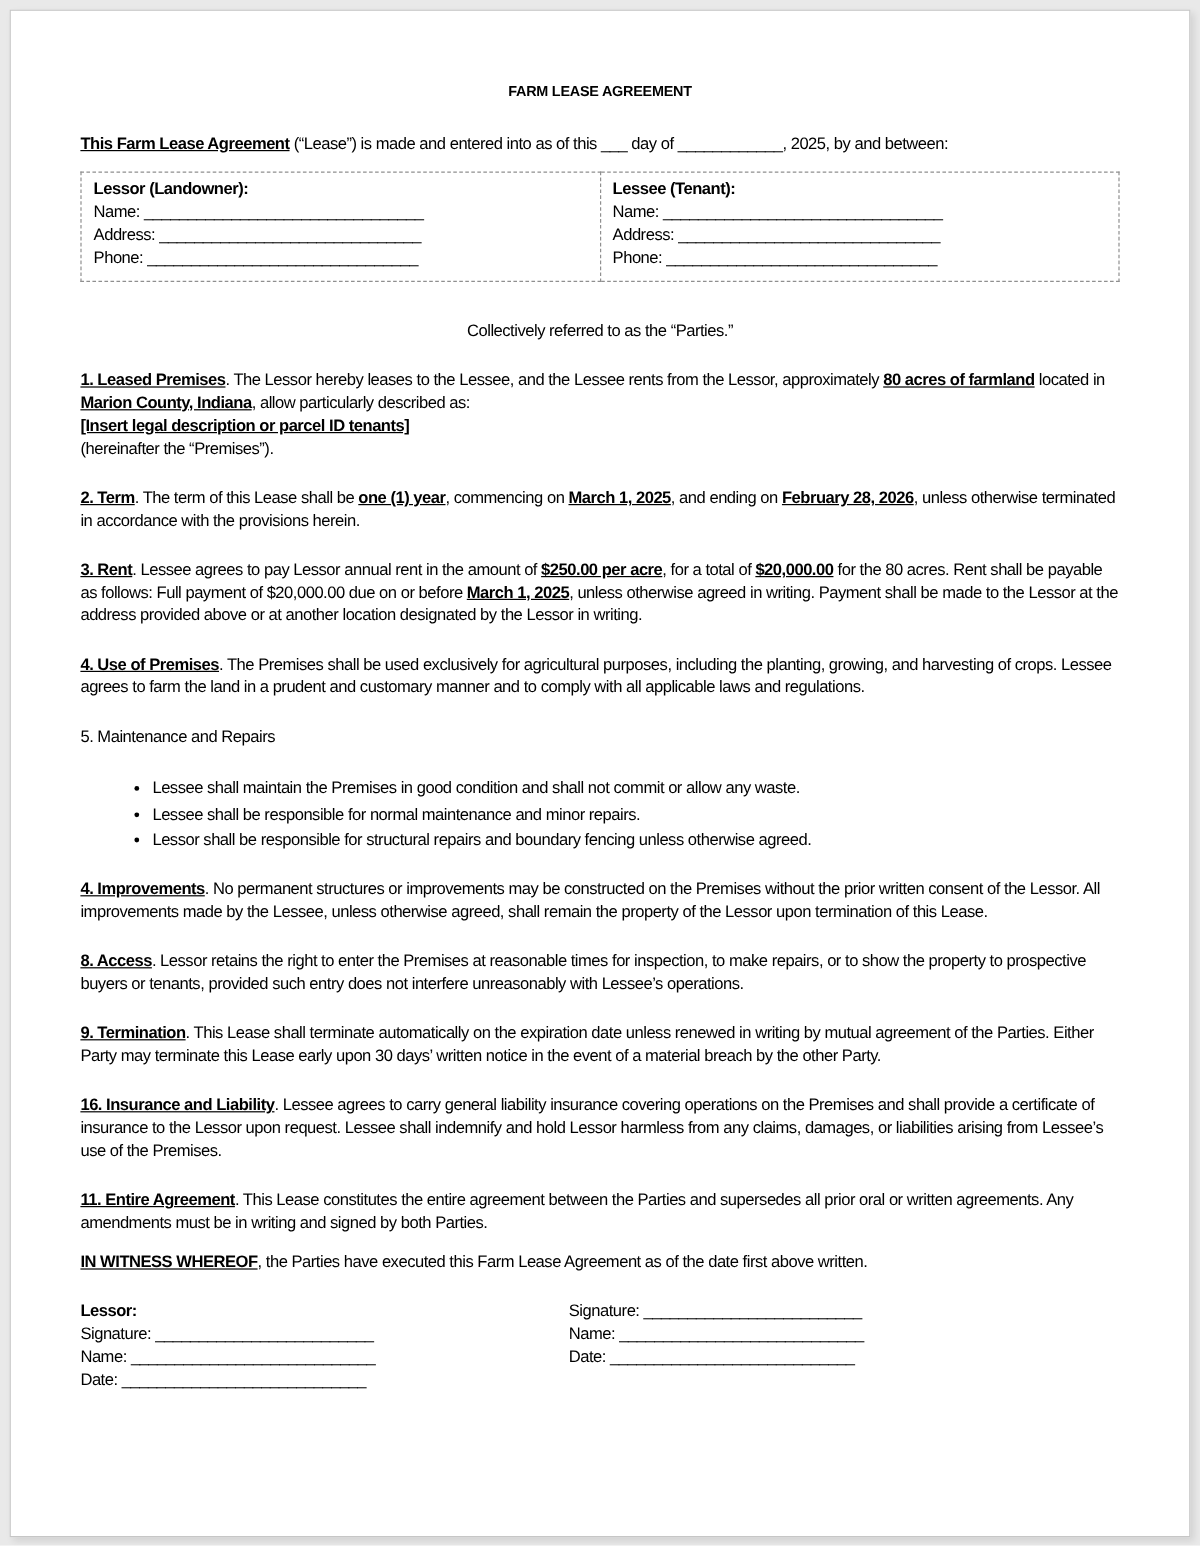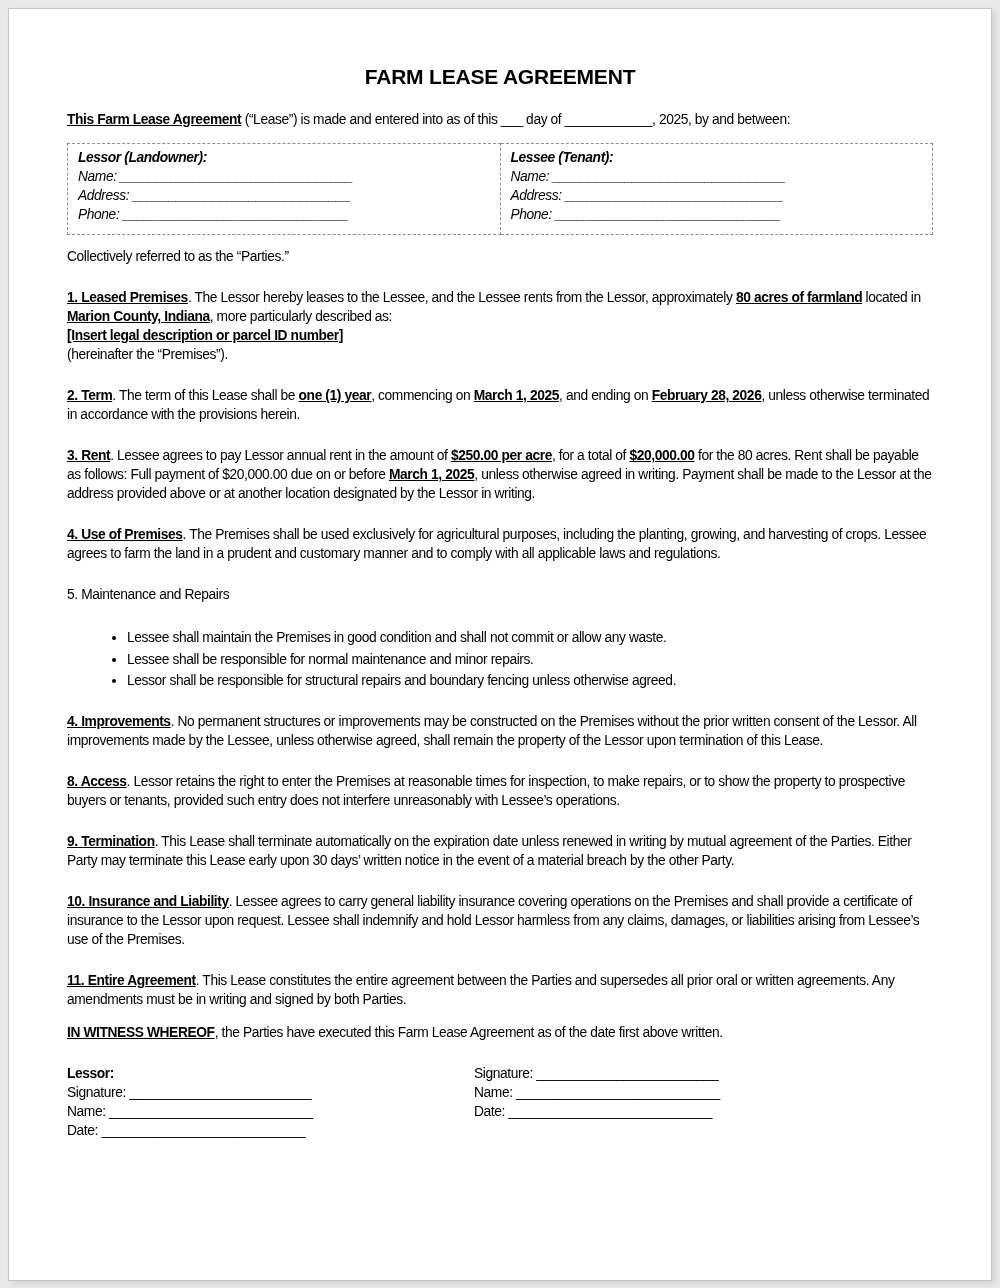--- a/index.html
+++ b/index.html
@@ -12,34 +12,34 @@
     width:984px; min-height:1273px; box-sizing:border-box;
     margin:0 auto; position:relative; top:8px;
     background: var(--page-bg, #ffffff);
     border:1px solid var(--page-border, #c6c6c6);
     box-shadow: 3px 3px 6px rgba(0,0,0,0.10);
     padding:58px 58px 60px 58px;
     color: var(--text-color, #000000);
     font-size:13.8px; line-height:19px; letter-spacing:-0.4px;
   }
   .doc-title {
-    font-size:21px; font-weight:bold; text-align:center;
+    font-size:12px; font-weight:bold; text-align:center;
     margin:0 0 24px 0; letter-spacing:-0.2px;
   }
   .para { margin:22px 0 0 0; }
   .para.intro { margin:0; }
-  .para.tight { margin-top:12px; }
+  .para.tight { margin-top:31px;text-align:center; }
   .para.heading { font-weight:normal; }
   .para.witness { margin-top:14px; }
   .parties {
     width:100%; border-collapse:collapse; table-layout:fixed; margin-top:14px;
   }
   .parties td {
     width:50%; border:1px dashed var(--box-border, #8f8f8f);
-    padding:4px 10px 10px 10px; vertical-align:top;font-style:italic;
+    padding:4px 10px 10px 10px; vertical-align:top;
   }
   .cell-heading { font-weight:bold; }
   .bullets { margin:24px 0 0 0; padding-left:60px; }
   .bullets li { margin-bottom:2.5px; }
   .sig-row { display:flex; margin-top:22px; }
   .sig-col { width:407px; }
   .sig-heading { font-weight:bold; }
   b { font-weight:bold;text-decoration:underline; }
 </style>
 </head>
@@ -66,21 +66,21 @@
             <div class="cell-line">Name: ________________________________</div>
             <div class="cell-line">Address: ______________________________</div>
             <div class="cell-line">Phone: _______________________________</div>
           </td>
         </tr>
       </tbody>
     </table>
 
     <p class="para tight">Collectively referred to as the “Parties.”</p>
 
-    <p class="para"><b>1. Leased Premises</b><span>. The Lessor hereby leases to the Lessee, and the Lessee rents from the Lessor, approximately </span><b>80 acres of farmland</b><span> located in </span><b>Marion County, Indiana</b><span>, more particularly described as:</span><br><b>[Insert legal description or parcel ID number]</b><br><span>(hereinafter the “Premises”).</span></p>
+    <p class="para"><b>1. Leased Premises</b><span>. The Lessor hereby leases to the Lessee, and the Lessee rents from the Lessor, approximately </span><b>80 acres of farmland</b><span> located in </span><b>Marion County, Indiana</b><span>, allow particularly described as:</span><br><b>[Insert legal description or parcel ID tenants]</b><br><span>(hereinafter the “Premises”).</span></p>
 
     <p class="para"><b>2. Term</b><span>. The term of this Lease shall be </span><b>one (1) year</b><span>, commencing on </span><b>March 1, 2025</b><span>, and ending on </span><b>February 28, 2026</b><span>, unless otherwise terminated in accordance with the provisions herein.</span></p>
 
     <p class="para"><b>3. Rent</b><span>. Lessee agrees to pay Lessor annual rent in the amount of </span><b>$250.00 per acre</b><span>, for a total of </span><b>$20,000.00</b><span> for the 80 acres. Rent shall be payable as follows:  Full payment of $20,000.00 due on or before </span><b>March 1, 2025</b><span>, unless otherwise agreed in writing. Payment shall be made to the Lessor at the address provided above or at another location designated by the Lessor in writing.</span></p>
 
     <p class="para"><b>4. Use of Premises</b><span>. The Premises shall be used exclusively for agricultural purposes, including the planting, growing, and harvesting of crops. Lessee agrees to farm the land in a prudent and customary manner and to comply with all applicable laws and regulations.</span></p>
 
     <p class="para heading">5. Maintenance and Repairs</p>
 
     <ul class="bullets">
@@ -89,21 +89,21 @@
       <li>Lessor shall be responsible for structural repairs and boundary fencing unless otherwise agreed.</li>
     </ul>
 
     <p class="para"><b>4. Improvements</b><span>. No permanent structures or improvements may be constructed on the Premises without the prior written consent of the Lessor. All improvements made by the Lessee, unless otherwise agreed, shall remain the property of the Lessor upon termination of this Lease.</span></p>
 
 
     <p class="para"><b>8. Access</b><span>. Lessor retains the right to enter the Premises at reasonable times for inspection, to make repairs, or to show the property to prospective buyers or tenants, provided such entry does not interfere unreasonably with Lessee’s operations.</span></p>
 
     <p class="para"><b>9. Termination</b><span>. This Lease shall terminate automatically on the expiration date unless renewed in writing by mutual agreement of the Parties. Either Party may terminate this Lease early upon 30 days’ written notice in the event of a material breach by the other Party.</span></p>
 
-    <p class="para"><b>10. Insurance and Liability</b><span>. Lessee agrees to carry general liability insurance covering operations on the Premises and shall provide a certificate of insurance to the Lessor upon request. Lessee shall indemnify and hold Lessor harmless from any claims, damages, or liabilities arising from Lessee’s use of the Premises.</span></p>
+    <p class="para"><b>16. Insurance and Liability</b><span>. Lessee agrees to carry general liability insurance covering operations on the Premises and shall provide a certificate of insurance to the Lessor upon request. Lessee shall indemnify and hold Lessor harmless from any claims, damages, or liabilities arising from Lessee’s use of the Premises.</span></p>
 
     <p class="para"><b>11. Entire Agreement</b><span>. This Lease constitutes the entire agreement between the Parties and supersedes all prior oral or written agreements. Any amendments must be in writing and signed by both Parties.</span></p>
 
 
     <p class="para witness"><b>IN WITNESS WHEREOF</b><span>, the Parties have executed this Farm Lease Agreement as of the date first above written.</span></p>
 
     <div class="sig-row">
       <div class="sig-col">
         <div class="sig-heading">Lessor:</div>
         <div class="sig-line">Signature: _________________________</div>

